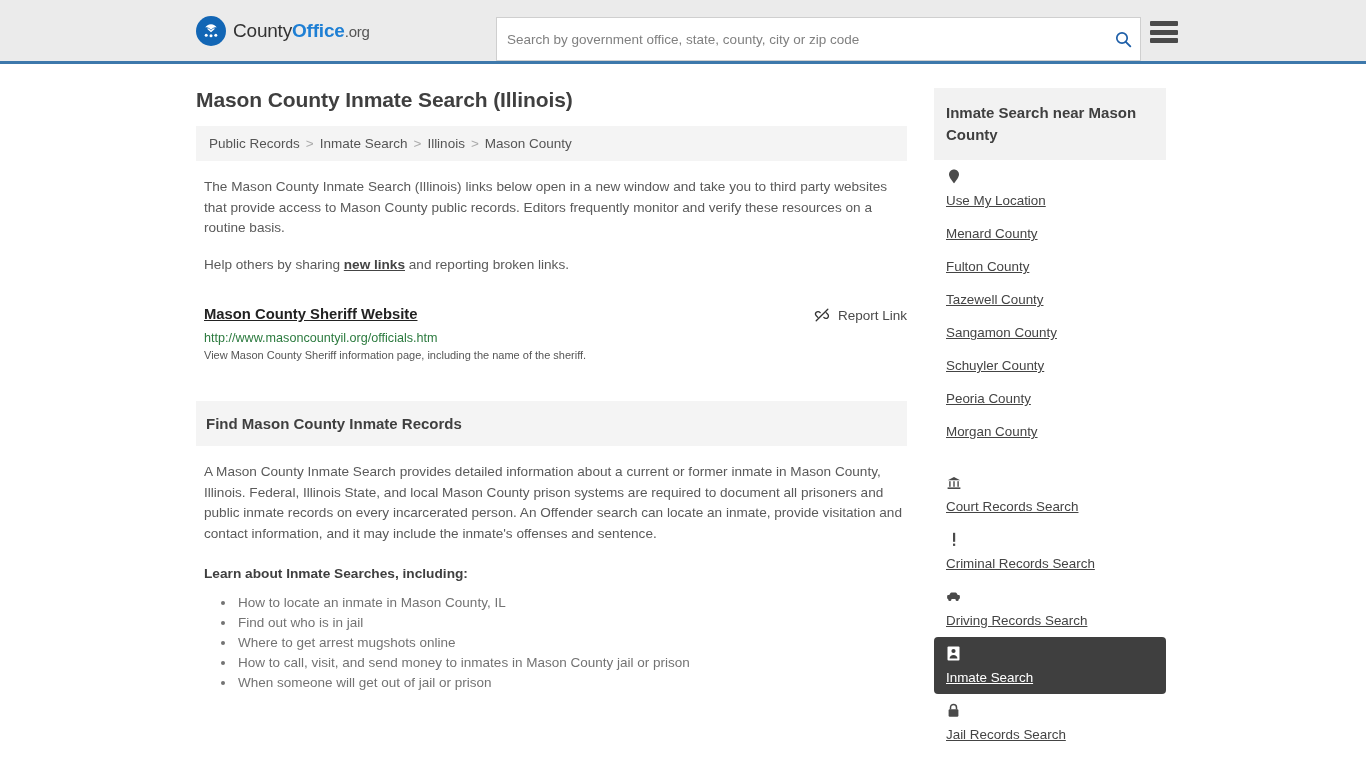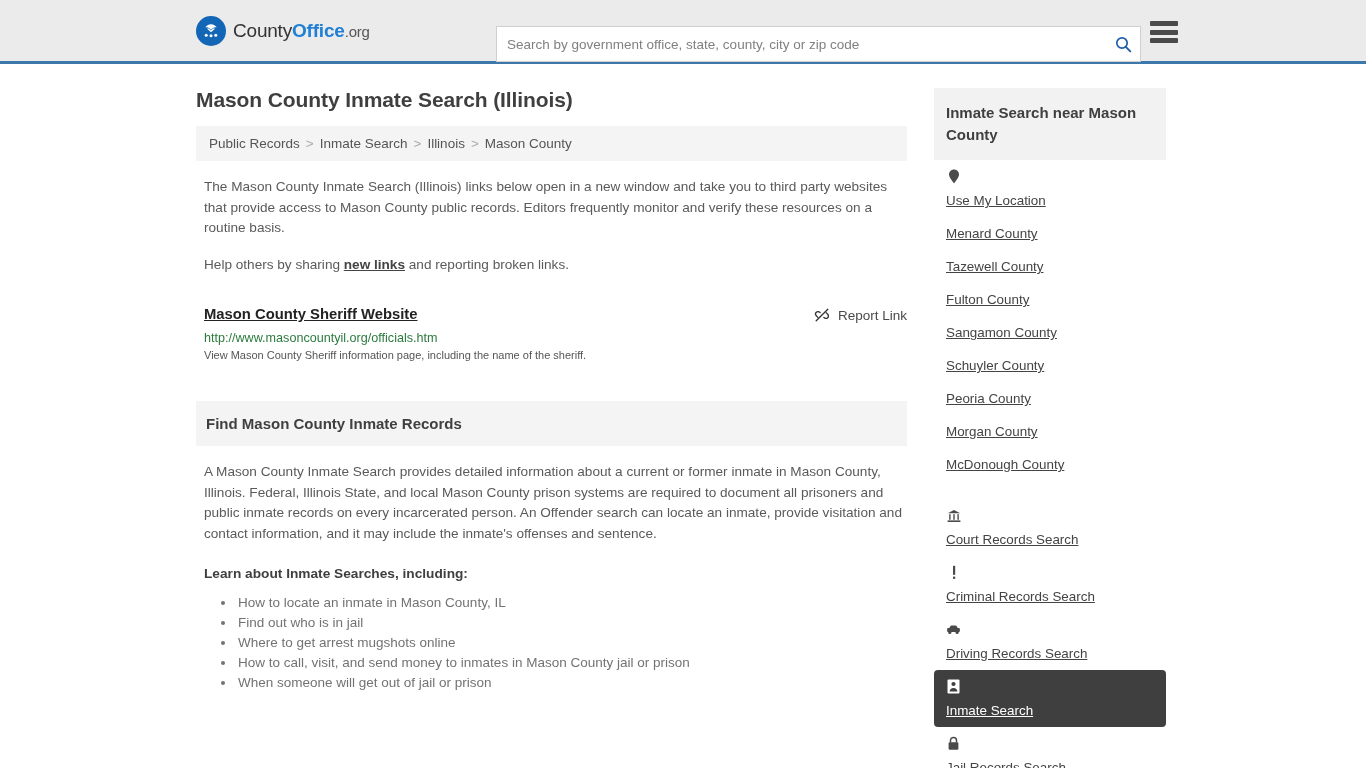--- a/index.html
+++ b/index.html
@@ -43,23 +43,23 @@
     letter-spacing: -0.2px;
     white-space: nowrap;
   }
   .logo-text .t1 { color: #333333; }
   .logo-text .t2 { color: #1e7fd4; font-weight: bold; }
   .logo-text .t3 { color: #555555; font-size: 15px; }
 
   .search-wrap {
     position: absolute;
     left: 496px;
-    top: 26px;
+    top: 17px;
     width: 645px;
-    height: 36px;
+    height: 44px;
     background: #ffffff;
     border: 1px solid #cfcfcf;
     display: flex;
     align-items: center;
   }
   .search-input {
     flex: 1;
     border: none;
     outline: none;
     background: transparent;
@@ -340,39 +340,36 @@
               <path d="M6 0.6 C3.2 0.6 1 2.8 1 5.6 C1 8.8 6 14.4 6 14.4 C6 14.4 11 8.8 11 5.6 C11 2.8 8.8 0.6 6 0.6 Z" fill="#4a4a4a"></path>
             </svg>
           </span>
           <span class="lbl">Use My Location</span>
         </div>
 
         <div class="side-link no-icon">
           <span class="lbl">Menard County</span>
         </div>
         <div class="side-link no-icon">
+          <span class="lbl">Fulton County</span>
+        </div>
+        <div class="side-link no-icon">
           <span class="lbl">Tazewell County</span>
         </div>
         <div class="side-link no-icon">
-          <span class="lbl">Fulton County</span>
-        </div>
-        <div class="side-link no-icon">
           <span class="lbl">Sangamon County</span>
         </div>
         <div class="side-link no-icon">
           <span class="lbl">Schuyler County</span>
         </div>
         <div class="side-link no-icon">
           <span class="lbl">Peoria County</span>
         </div>
         <div class="side-link no-icon">
           <span class="lbl">Morgan County</span>
-        </div>
-        <div class="side-link no-icon">
-          <span class="lbl">McDonough County</span>
         </div>
 
       </div>
     </div>
 
     <div class="side-gap" style="height:18px"></div>
 
     <div class="side-box">
       <div class="side-links">
 

